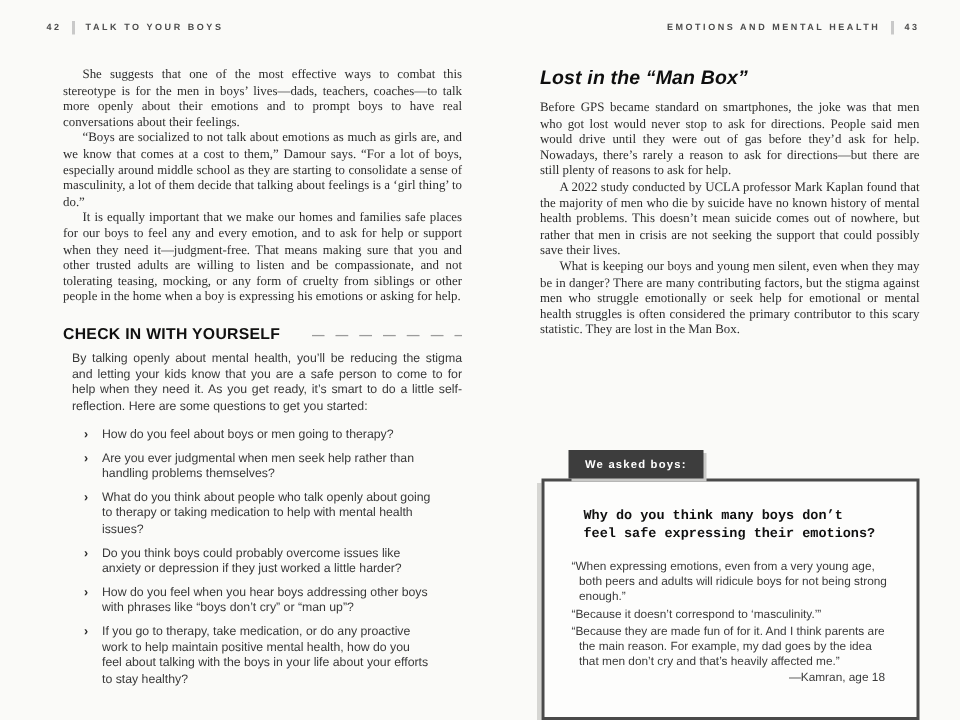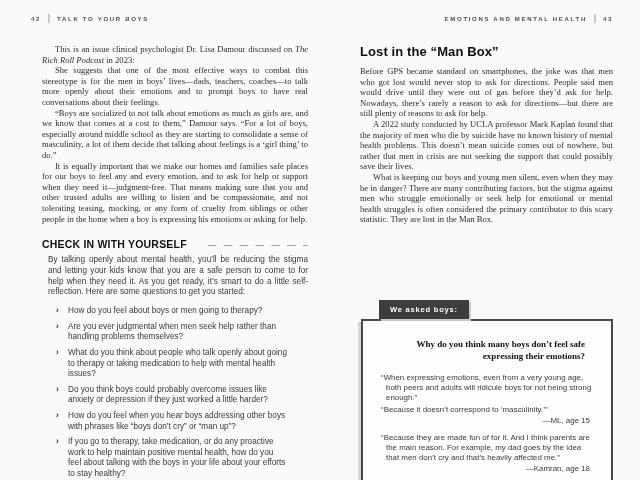--- a/index.html
+++ b/index.html
@@ -58,21 +58,21 @@
   }
   .question .marker { position:absolute; left:0; top:0; font-weight:bold; color:#2b2b2b; }
 
   
   .right-content {
     position:absolute; left:360px; top:44px; width:253px;
   }
   .section-title {
     margin:0 0 7px;
     font-family:"Liberation Sans", sans-serif;
-    font-weight:bold; font-size:13px; color:#0e0e0e; letter-spacing:0.1px;
+    font-weight:bold; font-size:13px; color:#0e0e0e; letter-spacing:0.1px;font-style:italic;
   }
   .right-content .serif-body p { width:253px; }
 
   
   .callout {
     position:absolute; left:1px; top:218px; width:252px;margin-top:48px;
   }
   .callout-tab {
     position:absolute; top:-10px; left:18px; z-index:2;
     background:#3d3d3d; color:#ffffff;
@@ -83,23 +83,23 @@
   }
   .callout-box {
     margin-top:9px;
     border:2px solid #4a4a4a;
     background:#fdfdfc;
     box-shadow:-3px 3px 0 #d6d6d3;
     padding:18px 13px 8px;
     min-height:131px;
   }
   .callout-question {
-    font-family:Liberation Serif, serif;
+    font-family:Liberation Mono, monospace;
     font-weight:bold; font-size:9px; line-height:11.5px;
-    text-align:right; color:#101010;
+    text-align:left; color:#101010;
     max-width:196px; margin:0 auto 11px;
   }
   .quote {
     font-family:"Liberation Sans", sans-serif;
     font-size:7.9px; line-height:10.2px; color:#3a3a3a;
     margin:0 4px 1px 2px;
     padding-left:8px; text-indent:-5px;
   }
   .attribution {
     font-family:"Liberation Sans", sans-serif;
@@ -117,21 +117,20 @@
 </div>
 
 <div class="page-header header-right">
   <span>EMOTIONS AND MENTAL HEALTH</span>
   <span class="header-divider"></span>
   <span>43</span>
 </div>
 
 <div class="left-content">
   <div class="serif-body">
-    <p class="indent"><span>This is an issue clinical psychologist Dr. Lisa Damour discussed on </span><span class="podcast">The Rich Roll Podcast</span><span> in 2023:</span></p>
     <p class="indent">She suggests that one of the most effective ways to combat this stereotype is for the men in boys’ lives—dads, teachers, coaches—to talk more openly about their emotions and to prompt boys to have real conversations about their feelings.</p>
     <p class="indent">“Boys are socialized to not talk about emotions as much as girls are, and we know that comes at a cost to them,” Damour says. “For a lot of boys, especially around middle school as they are starting to consolidate a sense of masculinity, a lot of them decide that talking about feelings is a ‘girl thing’ to do.”</p>
     <p class="indent">It is equally important that we make our homes and families safe places for our boys to feel any and every emotion, and to ask for help or support when they need it—judgment-free. That means making sure that you and other trusted adults are willing to listen and be compassionate, and not tolerating teasing, mocking, or any form of cruelty from siblings or other people in the home when a boy is expressing his emotions or asking for help.</p>
   </div>
 
   <div class="checkin">
     <div class="checkin-title-row">
       <span class="checkin-title">CHECK IN WITH YOURSELF</span>
       <span class="checkin-rule">— — — — — — —</span>
     </div>
@@ -174,19 +173,18 @@
   </div>
 
   <div class="callout">
     <div class="callout-tab">We asked boys:</div>
     <div class="callout-box">
       <p class="callout-question">Why do you think many boys don’t feel safe expressing their emotions?</p>
 
       <p class="quote">“When expressing emotions, even from a very young age, both peers and adults will ridicule boys for not being strong enough.”</p>
 
       <p class="quote">“Because it doesn’t correspond to ‘masculinity.’”</p>
-      <p class="attribution">—ML, age 15</p>
 
       <p class="quote">“Because they are made fun of for it. And I think parents are the main reason. For example, my dad goes by the idea that men don’t cry and that’s heavily affected me.”</p>
       <p class="attribution">—Kamran, age 18</p>
     </div>
   </div>
 </div>
 
 </body></html>

